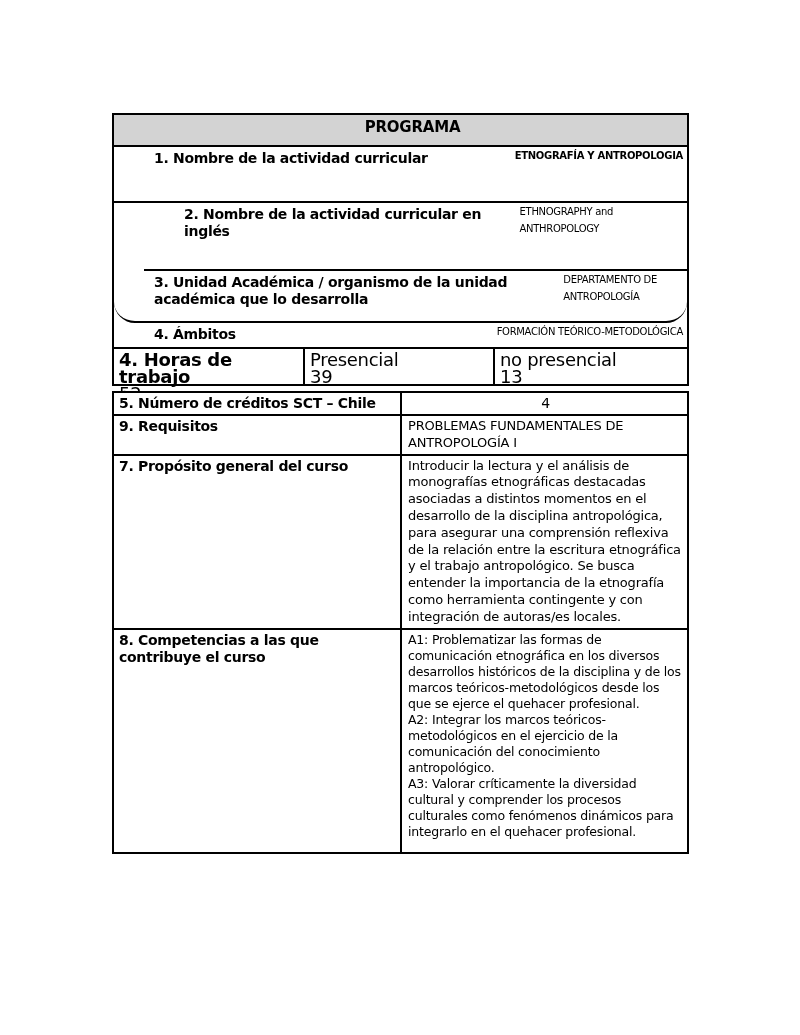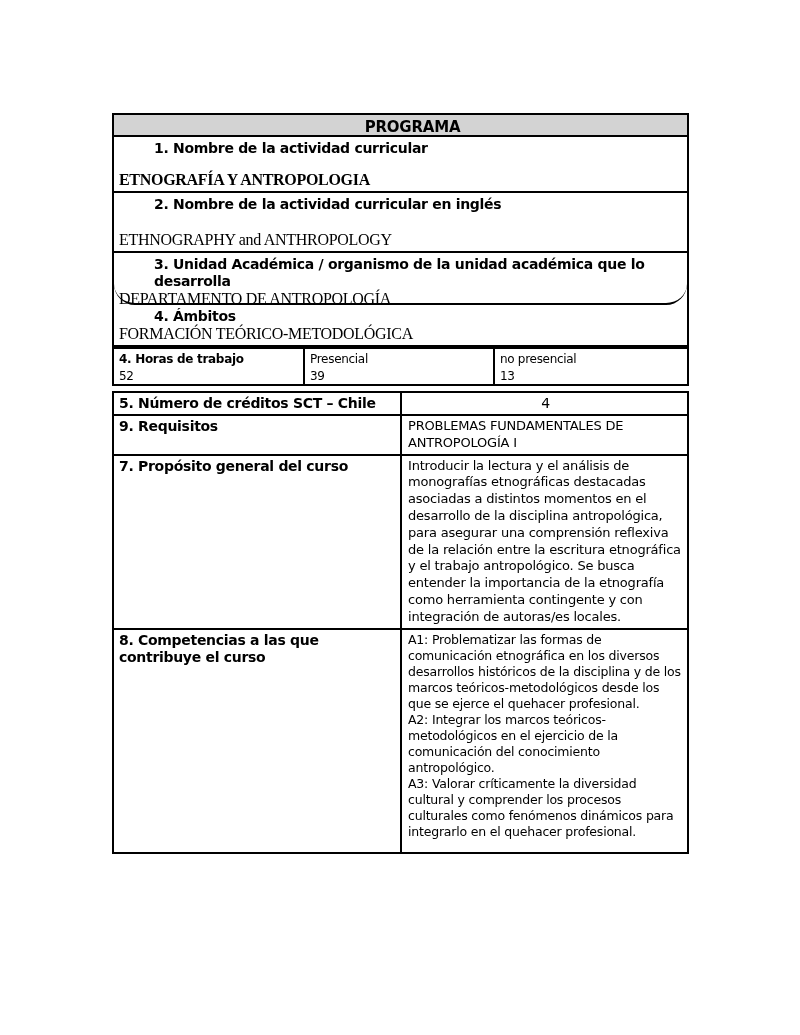--- a/index.html
+++ b/index.html
@@ -22,52 +22,52 @@
     position:absolute;left:112px;width:577px;
     border:2px solid var(--border);
     box-sizing:border-box;
     background:#fff;
   }
   #table-main{top:113px;}
   #table-hours{top:347px;height:39px;display:flex;}
   #table-detail{top:391px;}
 
   .table-title{
-    height:22px;box-sizing:border-box;
+    height:32px;box-sizing:border-box;
     background:var(--header-bg);
     border-bottom:2px solid var(--border);
     font-weight:bold;font-size:15px;line-height:24px;
     text-align:center;letter-spacing:-0.2px;padding-left:24px;
   }
   .t-row{
     box-sizing:border-box;
     border-bottom:2px solid var(--border);
-    display:flex;flex-direction:column;
+    display:flex;flex-direction:row;
   }
   .t-row:last-child{border-bottom:none;}
   .t-row.spread{justify-content:space-between;}
   .row-label{
     margin-left:40px;margin-right:8px;
     font-weight:bold;font-size:14px;line-height:17px;
     letter-spacing:-0.3px;padding-top:3px;
   }
   .row-value{
     padding-left:5px;padding-bottom:3px;padding-right:4px;
-    font-size:16px;line-height:17px;letter-spacing:-0.3px;font-family:Liberation Serif, serif;
+    font-size:10px;line-height:17px;letter-spacing:-0.3px;
   }
   .row-value.bold{font-weight:bold;}
   #row-1{height:56px;}
-  #row-2{height:60px;}
+  #row-2{height:68px;margin-left:30px;}
   #row-3{height:52px;border-radius:21px;}
   #row-4{height:40px;justify-content:space-between;}
 
   .h-col{
     box-sizing:border-box;
     padding:2px 5px 0 5px;
-    font-size:12px;line-height:17px;letter-spacing:-0.3px;
+    font-size:18px;line-height:17px;letter-spacing:-0.3px;
   }
   .h-col-1{width:191px;border-right:2px solid var(--border);}
   .h-col-2{width:190px;border-right:2px solid var(--border);}
   .h-col-3{flex:1;}
   .h-label-bold{font-weight:bold;}
   .h-val-center{text-align:left;}
 
   .d-row{
     display:flex;box-sizing:border-box;
     border-bottom:2px solid var(--border);

